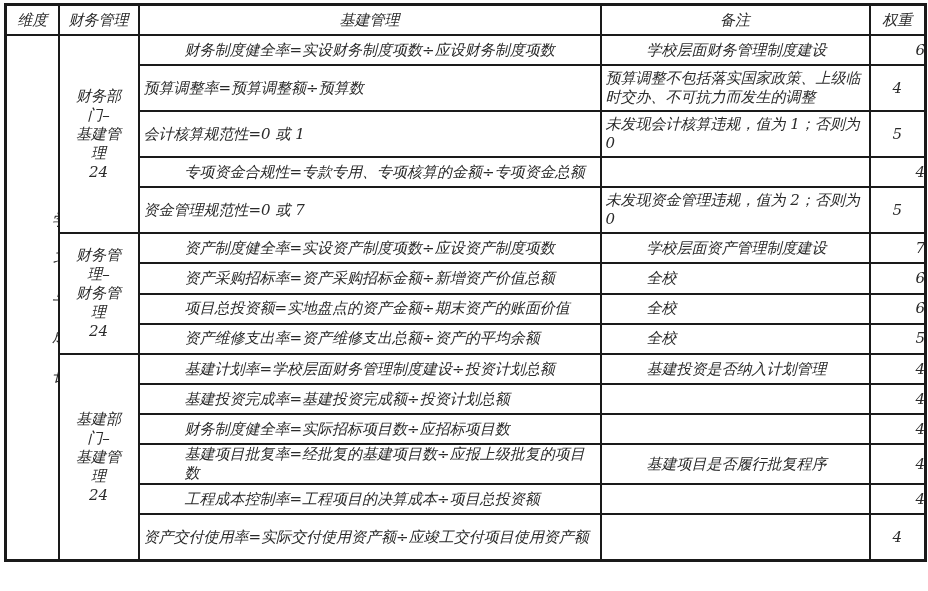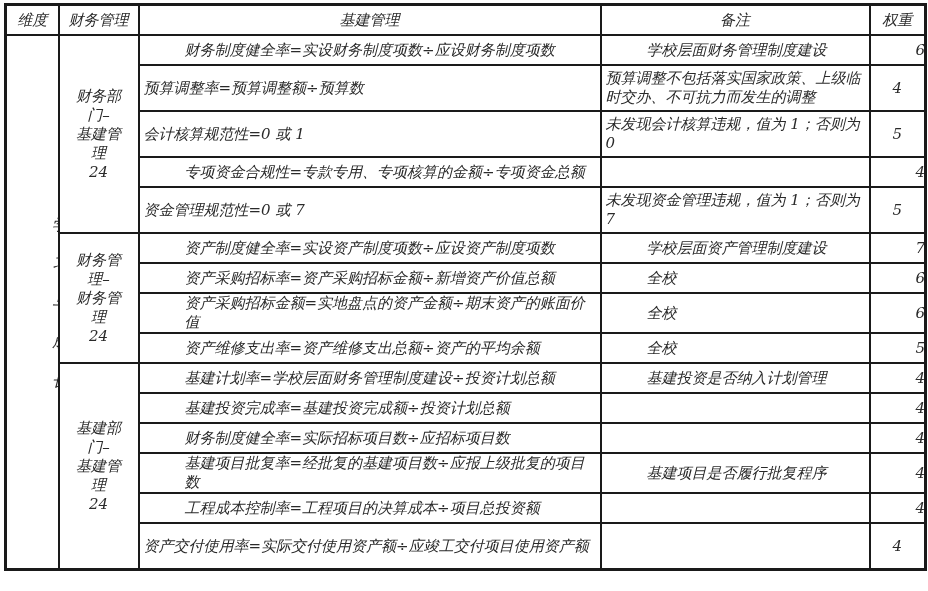--- a/index.html
+++ b/index.html
@@ -69,41 +69,41 @@
       <td class="c-left">未发现会计核算违规，值为 1；否则为 0</td>
       <td class="c-center">5</td>
     </tr>
     <tr class="r1">
       <td class="c-left">专项资金合规性=专款专用、专项核算的金额÷专项资金总额</td>
       <td class="c-left"></td>
       <td class="c-center">4</td>
     </tr>
     <tr class="r2">
       <td class="c-left">资金管理规范性=0 或 7</td>
-      <td class="c-left">未发现资金管理违规，值为 1；否则为 7</td>
+      <td class="c-left">未发现资金管理违规，值为 2；否则为 0</td>
       <td class="c-center">5</td>
     </tr>
 
     <tr class="r1">
       <td class="lvl1" rowspan="4">
         <div>财务管理–</div>
         <div>财务管理</div>
         <div>24</div>
       </td>
       <td class="c-left">资产制度健全率=实设资产制度项数÷应设资产制度项数</td>
       <td class="c-left">学校层面资产管理制度建设</td>
       <td class="c-center">7</td>
     </tr>
     <tr class="r1">
       <td class="c-left">资产采购招标率=资产采购招标金额÷新增资产价值总额</td>
       <td class="c-left">全校</td>
       <td class="c-center">6</td>
     </tr>
     <tr class="r1">
-      <td class="c-left">资产采购招标金额=实地盘点的资产金额÷期末资产的账面价值</td>
+      <td class="c-left">项目总投资额=实地盘点的资产金额÷期末资产的账面价值</td>
       <td class="c-left">全校</td>
       <td class="c-center">6</td>
     </tr>
     <tr class="r1">
       <td class="c-left">资产维修支出率=资产维修支出总额÷资产的平均余额</td>
       <td class="c-left">全校</td>
       <td class="c-center">5</td>
     </tr>
 
     <tr class="r1">

